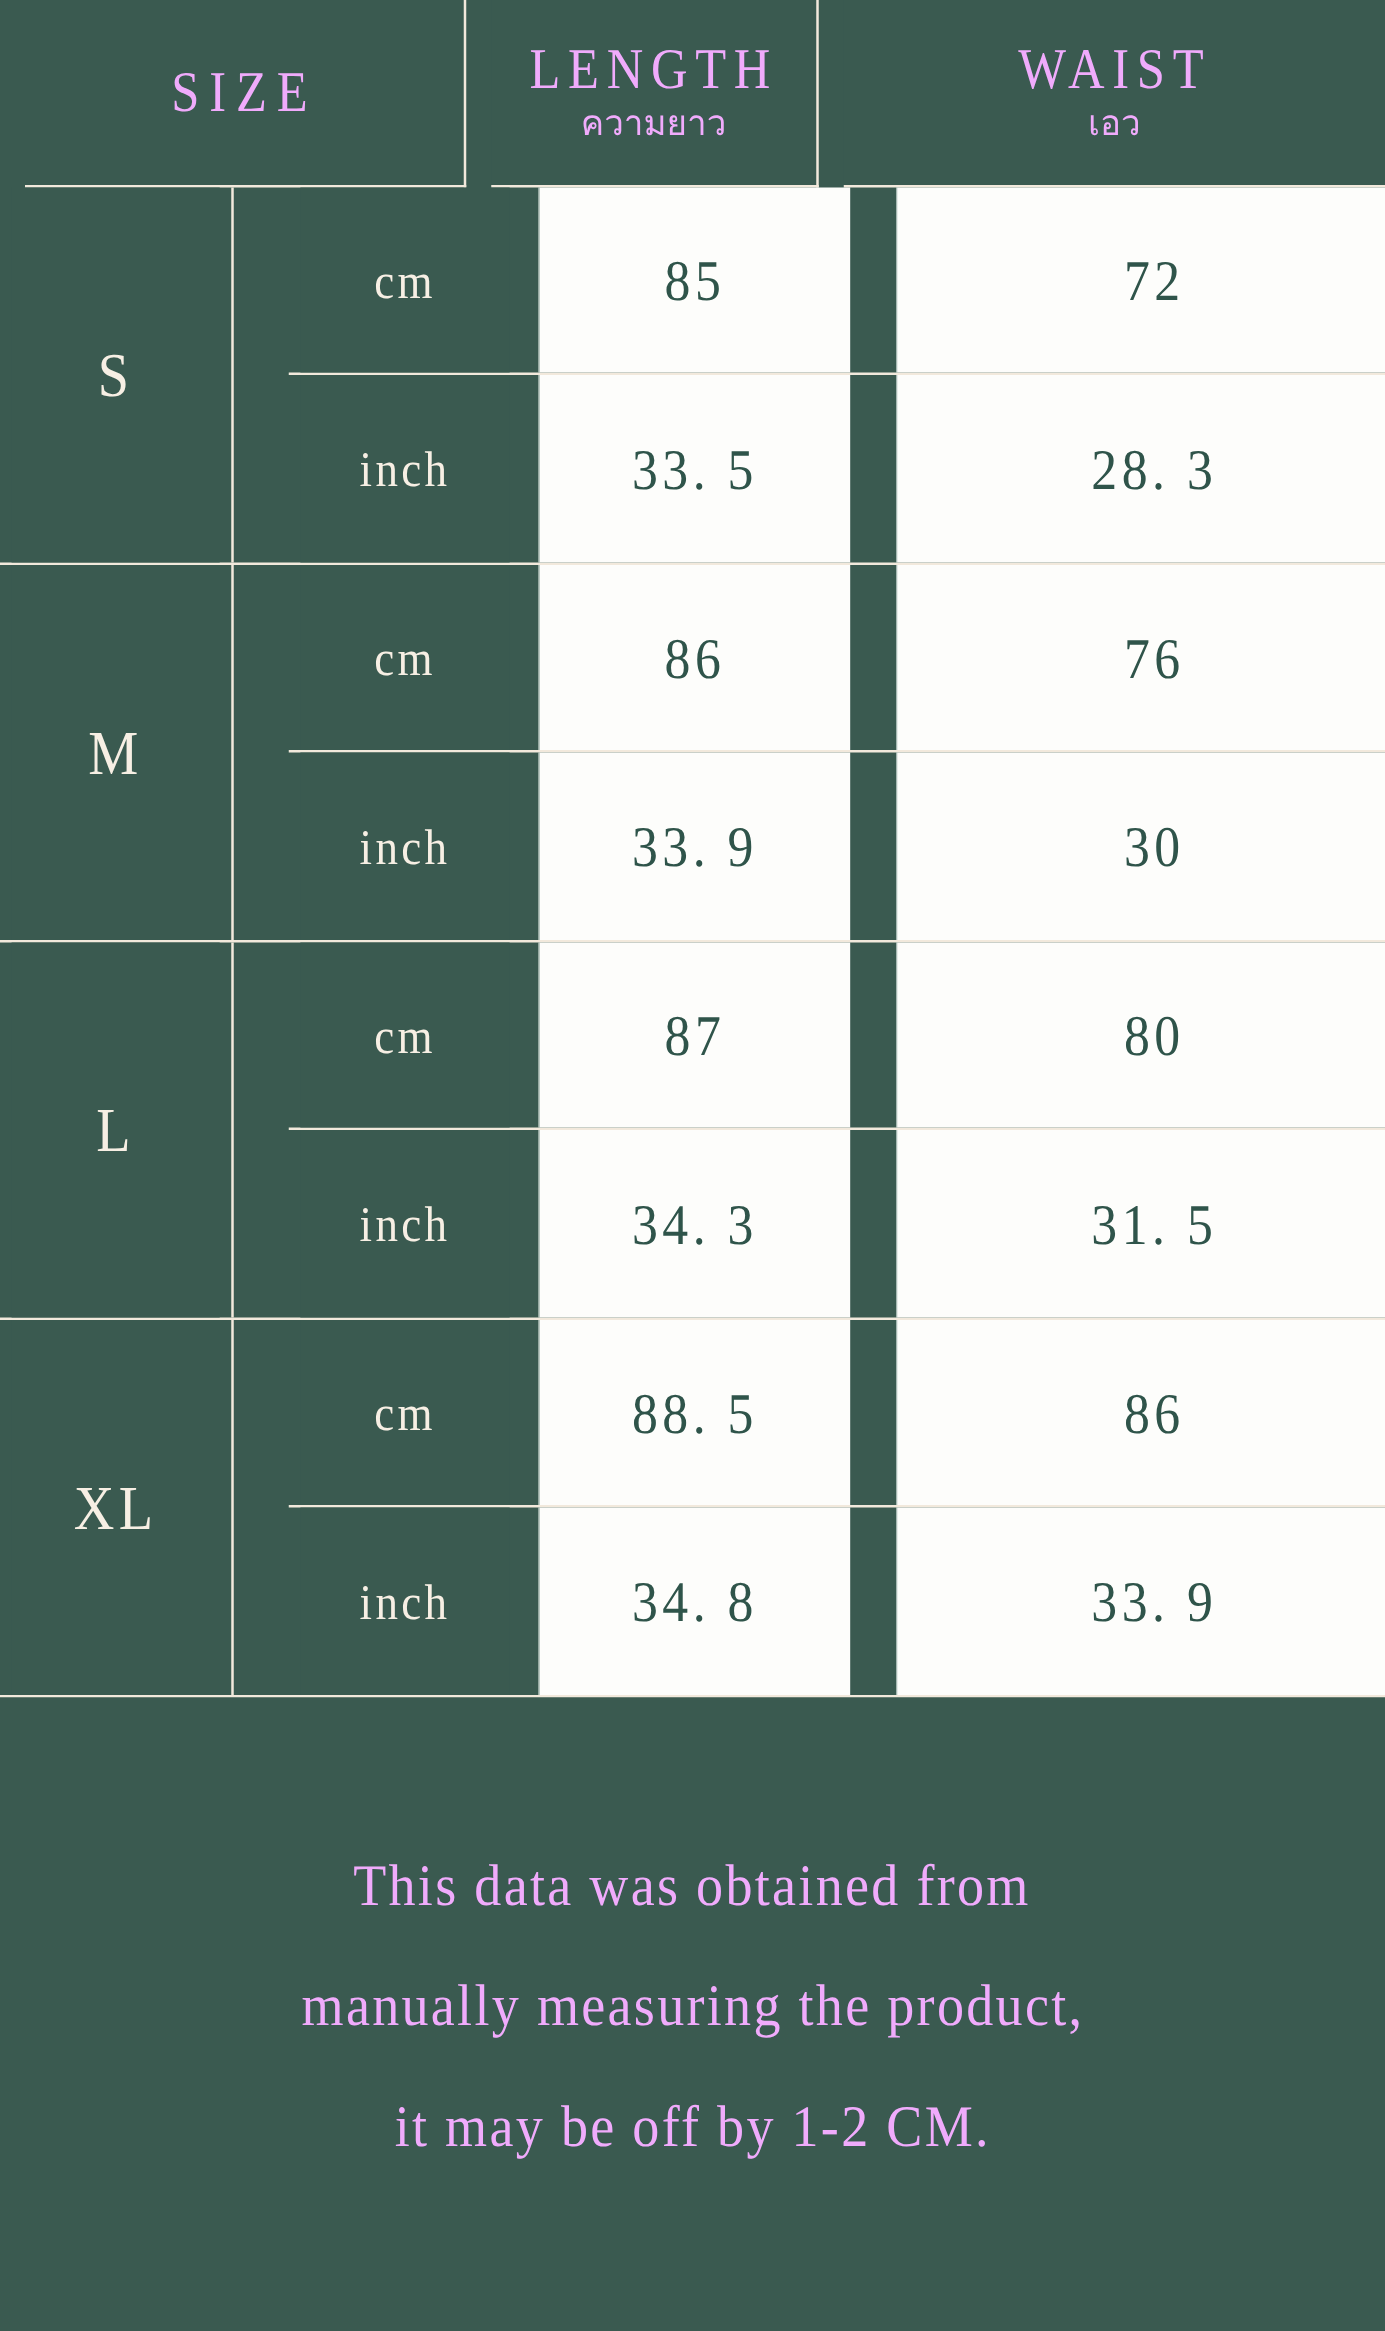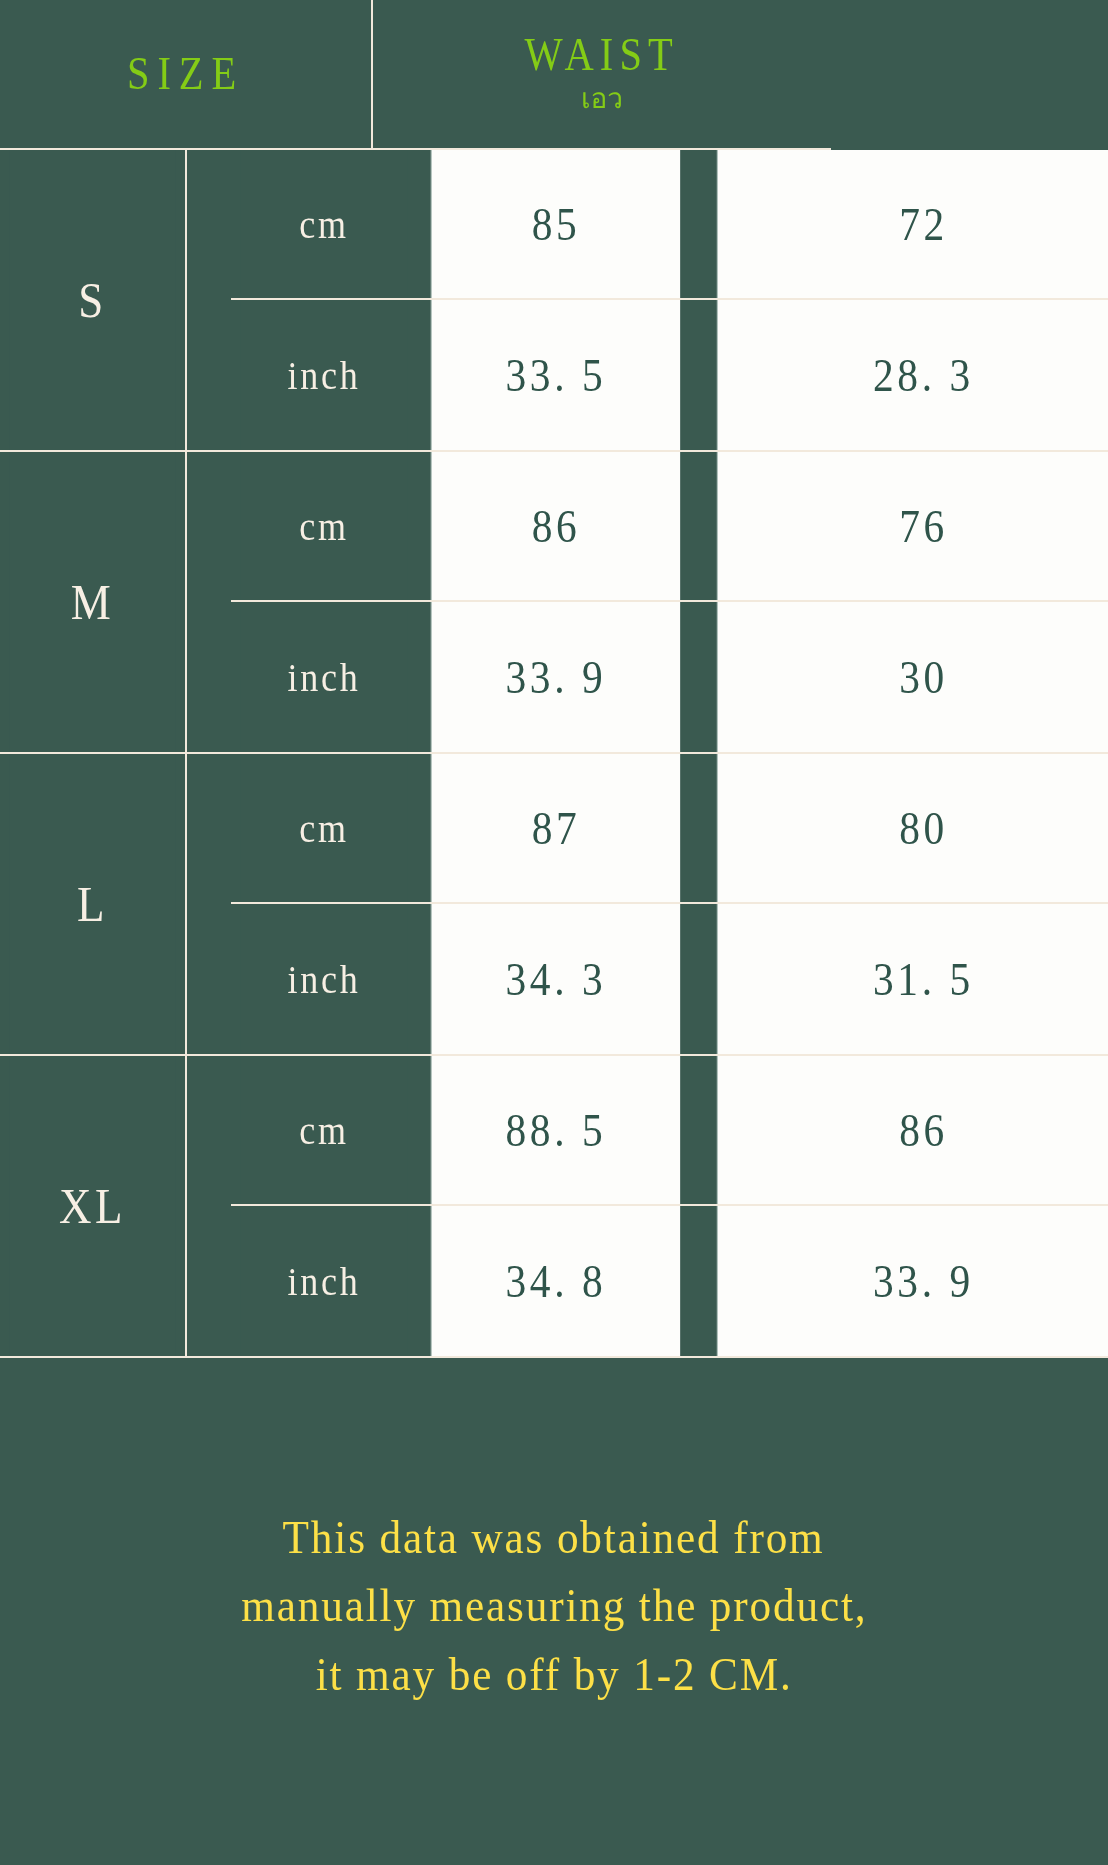--- a/index.html
+++ b/index.html
@@ -33,28 +33,29 @@
 
   
   .thead {
     display: flex;
     width: 100%;
     height: 150px;
     background: #3a5a50;
   }
   .th {
     background: #3a5a50;
-    color: #84cc16;
+    color: #f0abfc;
     display: flex;
     flex-direction: column;
     align-items: center;
     justify-content: center;
     box-sizing: border-box;
     border-right: 2px solid #f2e9dc;
     border-bottom: 2px solid #f2e9dc;
+    margin-left: 20px;
   }
   .th:last-child { border-right: none; justify-content: center; }
 
   .th-size   { width: 373px; }
   .th-length { width: 277px; }
   .th-waist  { width: 458px; }
 
   .th-en {
     font-size: 46px;
     letter-spacing: 7px;
@@ -138,48 +139,53 @@
     border-left: 1px solid #9fb3ac;
     transform: scaleX(0.9);
   }
   .val-length { width: 277px; flex: 0 0 277px; }
   .val-waist  { width: 458px; flex: 0 0 458px; }
 
   
   .note {
     flex: 1 1 auto;
     background: #3a5a50;
-    color: #fde047;
+    color: #f0abfc;
     display: flex;
     flex-direction: column;
     align-items: center;
     justify-content: center;
     text-align: center;
     padding: 6px 14px 18px 14px;
     box-sizing: border-box;
+    gap: 28px;
   }
   .note-line {
     font-size: 47px;
     line-height: 1.45;
     letter-spacing: 2px;
     white-space: nowrap;
     transform: scaleX(0.92);
   }
 </style>
 </head>
 <body>
 
 <div class="chart">
 
   <div class="table">
 
     <div class="thead">
       <div class="th th-size">
         <div class="th-en">SIZE</div>
       </div>
+      <div class="th th-length">
+        <div class="th-en">LENGTH</div>
+        <div class="th-th">ความยาว</div>
+      </div>
       <div class="th th-waist">
         <div class="th-en">WAIST</div>
         <div class="th-th">เอว</div>
       </div>
     </div>
 
     <div class="size-block">
       <div class="size-cell">S</div>
       <div class="size-rows">
         <div class="unit-row first">

